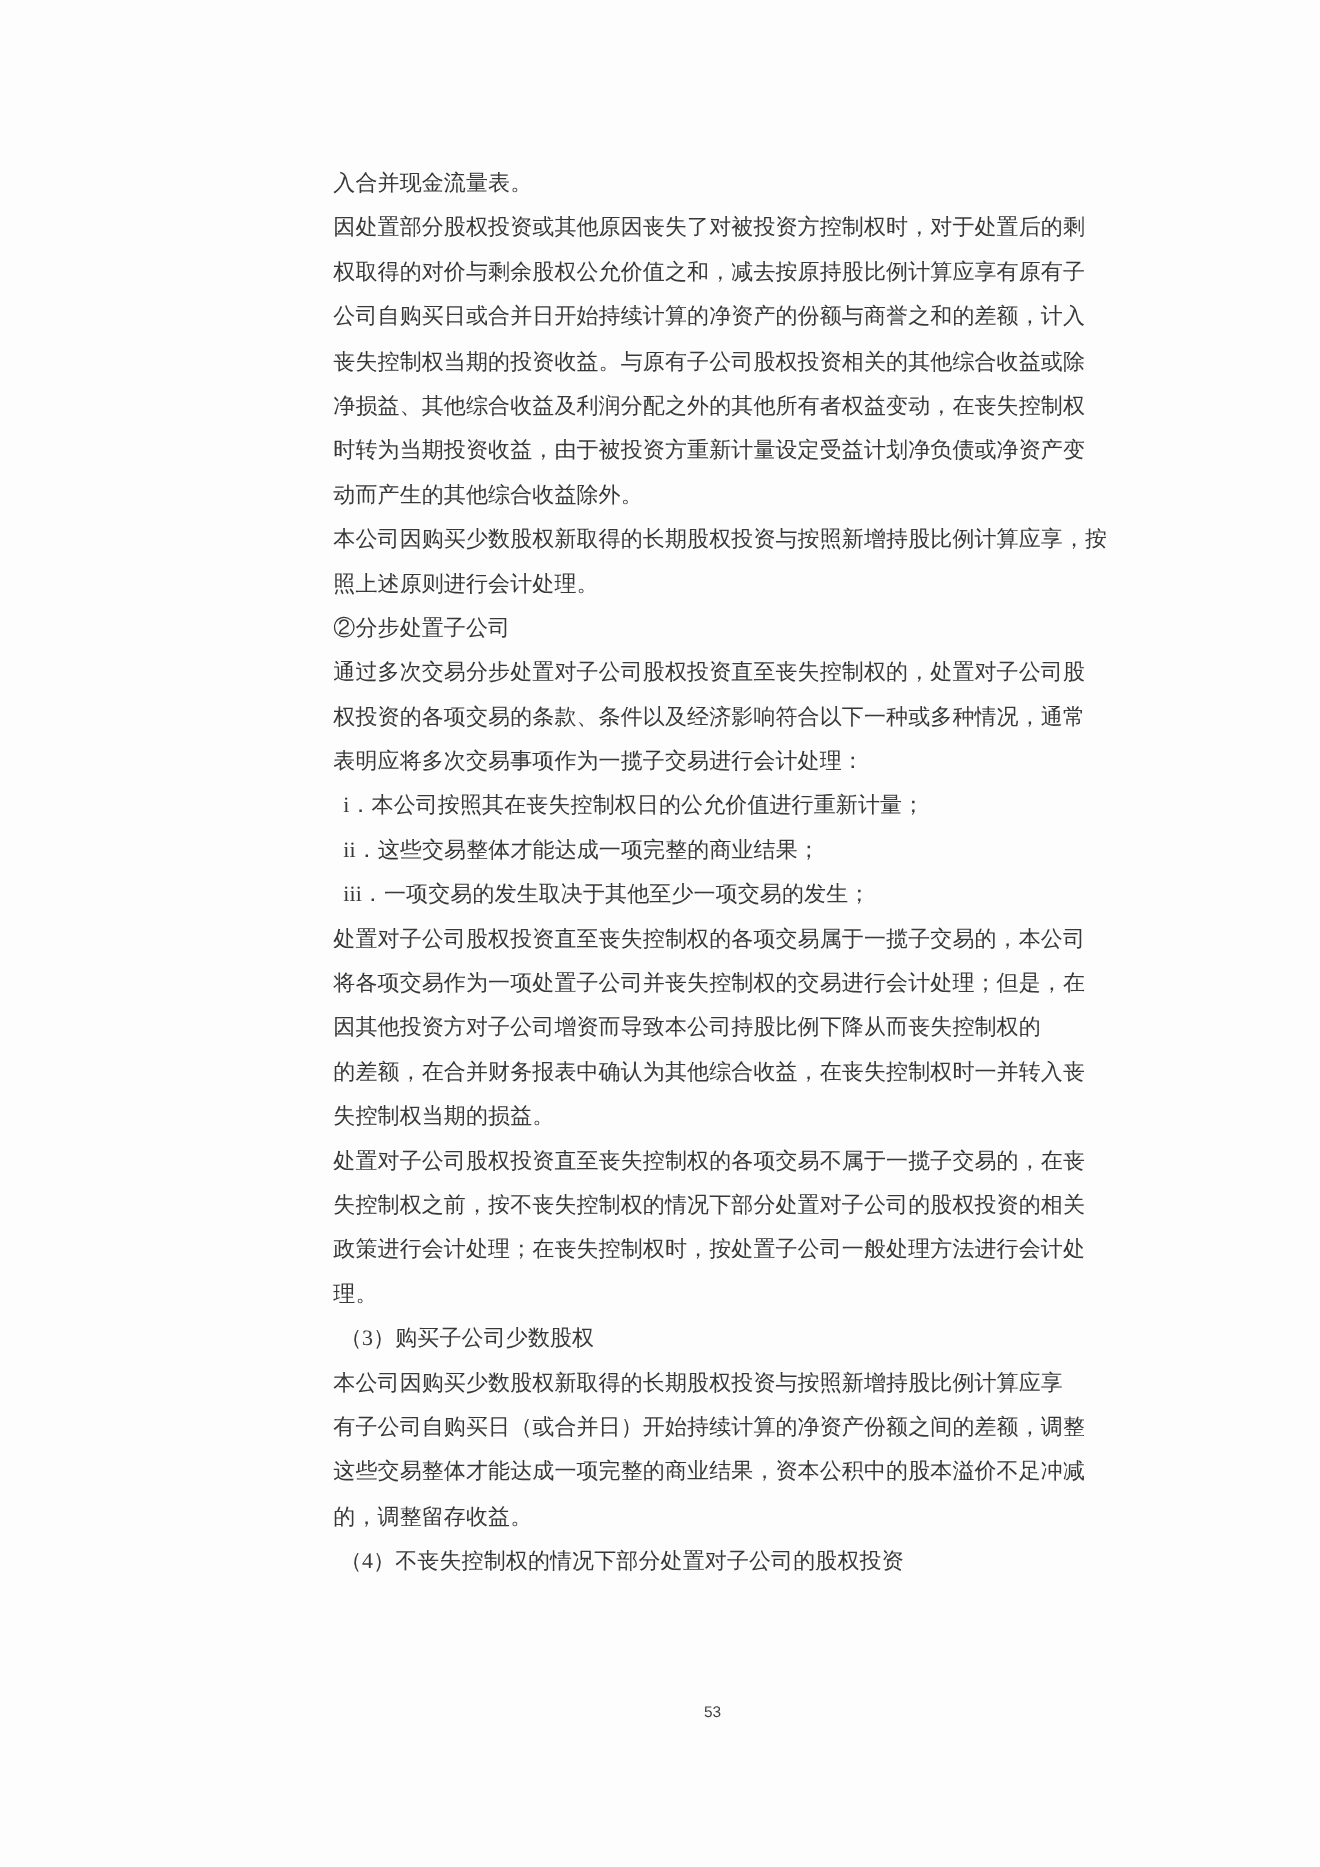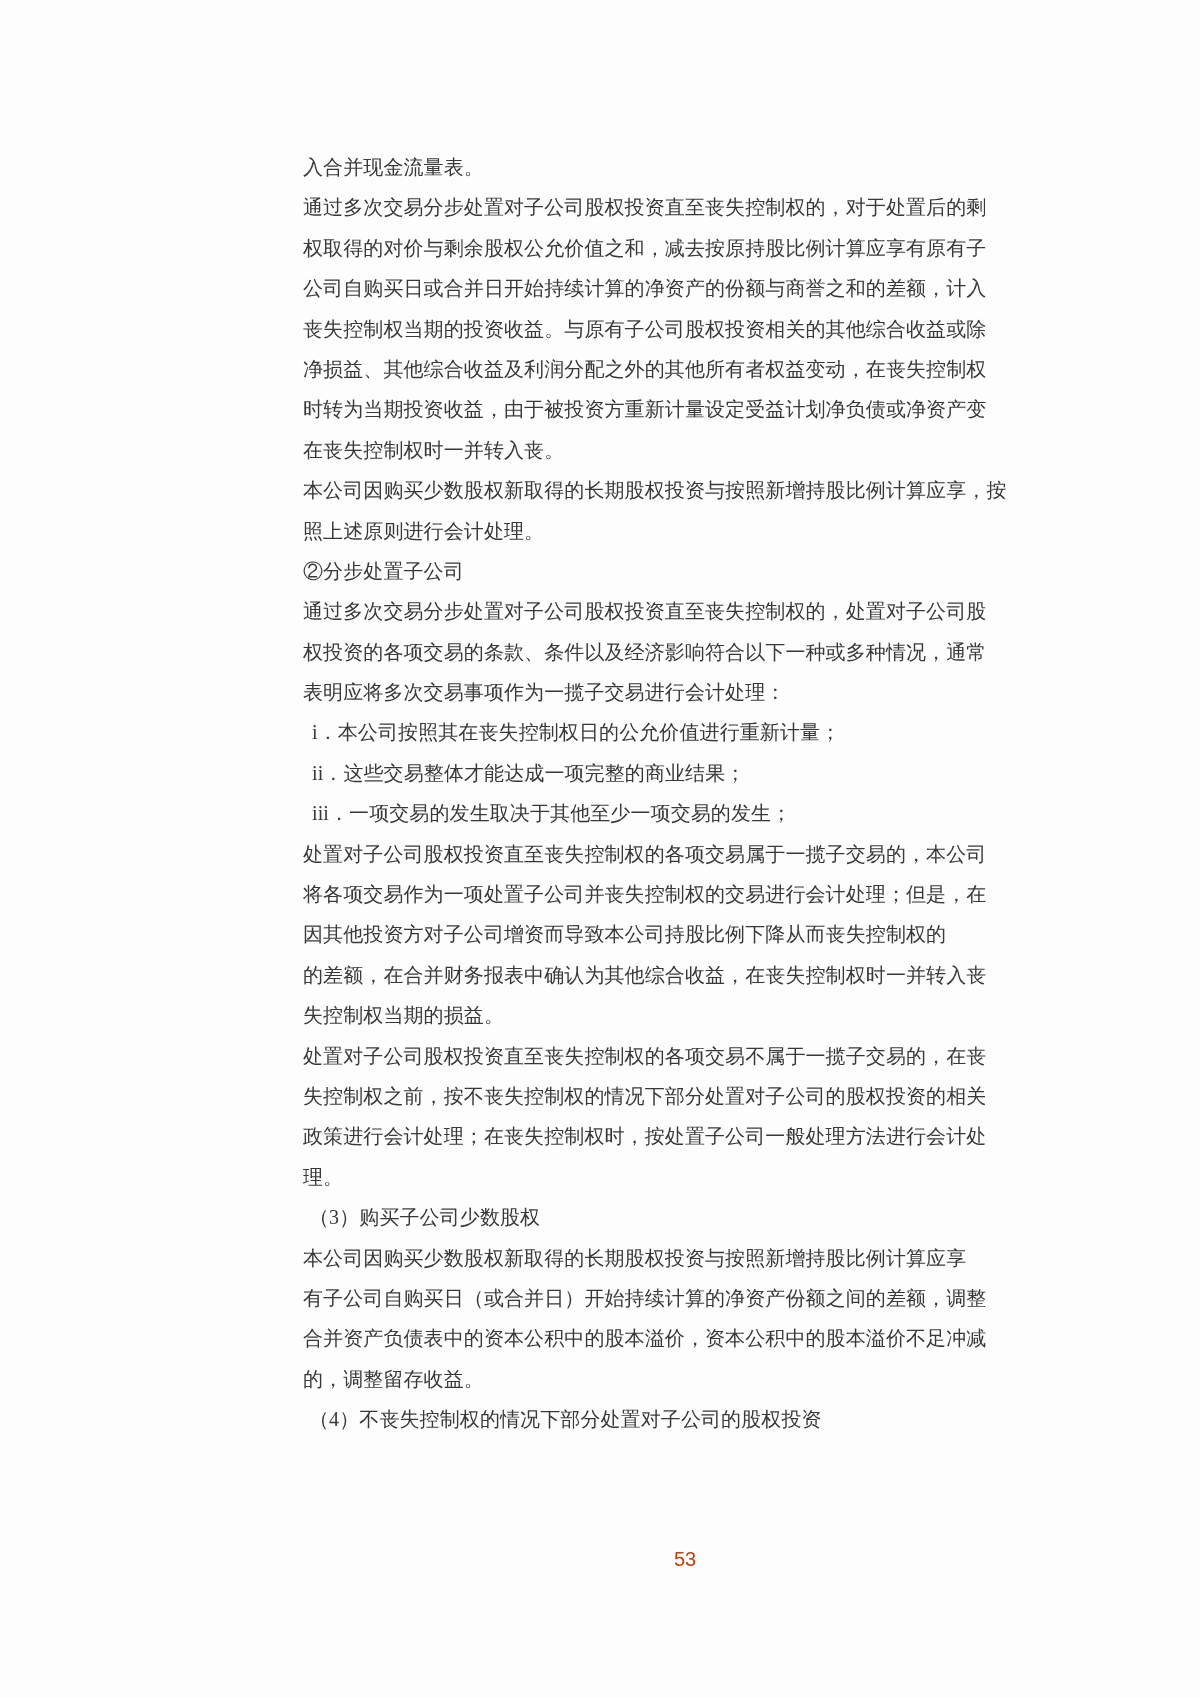--- a/index.html
+++ b/index.html
@@ -29,39 +29,38 @@
     line-height: 40.4px;
     white-space: nowrap;
   }
   .line.item { padding-left: 6px; }   
   .line.list { padding-left: 9px; }   
   .page-number {
     position: absolute;
     left: 640px;
     top: 1548px;
     width: 90px;
-    text-align: center;
     font-family: "Liberation Sans", "DejaVu Sans", sans-serif;
-    font-size: 20px;
-    color: #c2410c;
+    font-size: 14px;
+    color: #404040;
   }
 </style>
 </head>
 <body>
 
 <div class="page">
   <div class="text-block">
       <div class="line">入合并现金流量表。</div>
-      <div class="line">通过多次交易分步处置对子公司股权投资直至丧失控制权的，对于处置后的剩</div>
+      <div class="line">因处置部分股权投资或其他原因丧失了对被投资方控制权时，对于处置后的剩</div>
       <div class="line">权取得的对价与剩余股权公允价值之和，减去按原持股比例计算应享有原有子</div>
       <div class="line">公司自购买日或合并日开始持续计算的净资产的份额与商誉之和的差额，计入</div>
       <div class="line">丧失控制权当期的投资收益。与原有子公司股权投资相关的其他综合收益或除</div>
       <div class="line">净损益、其他综合收益及利润分配之外的其他所有者权益变动，在丧失控制权</div>
       <div class="line">时转为当期投资收益，由于被投资方重新计量设定受益计划净负债或净资产变</div>
-      <div class="line">在丧失控制权时一并转入丧。</div>
+      <div class="line">动而产生的其他综合收益除外。</div>
       <div class="line">本公司因购买少数股权新取得的长期股权投资与按照新增持股比例计算应享，按</div>
       <div class="line">照上述原则进行会计处理。</div>
       <div class="line">②分步处置子公司</div>
       <div class="line">通过多次交易分步处置对子公司股权投资直至丧失控制权的，处置对子公司股</div>
       <div class="line">权投资的各项交易的条款、条件以及经济影响符合以下一种或多种情况，通常</div>
       <div class="line">表明应将多次交易事项作为一揽子交易进行会计处理：</div>
       <div class="line list">i．本公司按照其在丧失控制权日的公允价值进行重新计量；</div>
       <div class="line list">ii．这些交易整体才能达成一项完整的商业结果；</div>
       <div class="line list">iii．一项交易的发生取决于其他至少一项交易的发生；</div>
       <div class="line">处置对子公司股权投资直至丧失控制权的各项交易属于一揽子交易的，本公司</div>
@@ -69,18 +68,18 @@
       <div class="line">因其他投资方对子公司增资而导致本公司持股比例下降从而丧失控制权的</div>
       <div class="line">的差额，在合并财务报表中确认为其他综合收益，在丧失控制权时一并转入丧</div>
       <div class="line">失控制权当期的损益。</div>
       <div class="line">处置对子公司股权投资直至丧失控制权的各项交易不属于一揽子交易的，在丧</div>
       <div class="line">失控制权之前，按不丧失控制权的情况下部分处置对子公司的股权投资的相关</div>
       <div class="line">政策进行会计处理；在丧失控制权时，按处置子公司一般处理方法进行会计处</div>
       <div class="line">理。</div>
       <div class="line item">（3）购买子公司少数股权</div>
       <div class="line">本公司因购买少数股权新取得的长期股权投资与按照新增持股比例计算应享</div>
       <div class="line">有子公司自购买日（或合并日）开始持续计算的净资产份额之间的差额，调整</div>
-      <div class="line">合并资产负债表中的资本公积中的股本溢价，资本公积中的股本溢价不足冲减</div>
+      <div class="line">这些交易整体才能达成一项完整的商业结果，资本公积中的股本溢价不足冲减</div>
       <div class="line">的，调整留存收益。</div>
       <div class="line item">（4）不丧失控制权的情况下部分处置对子公司的股权投资</div>
     </div>
   <div class="page-number">53</div>
 </div>
 
 </body></html>

